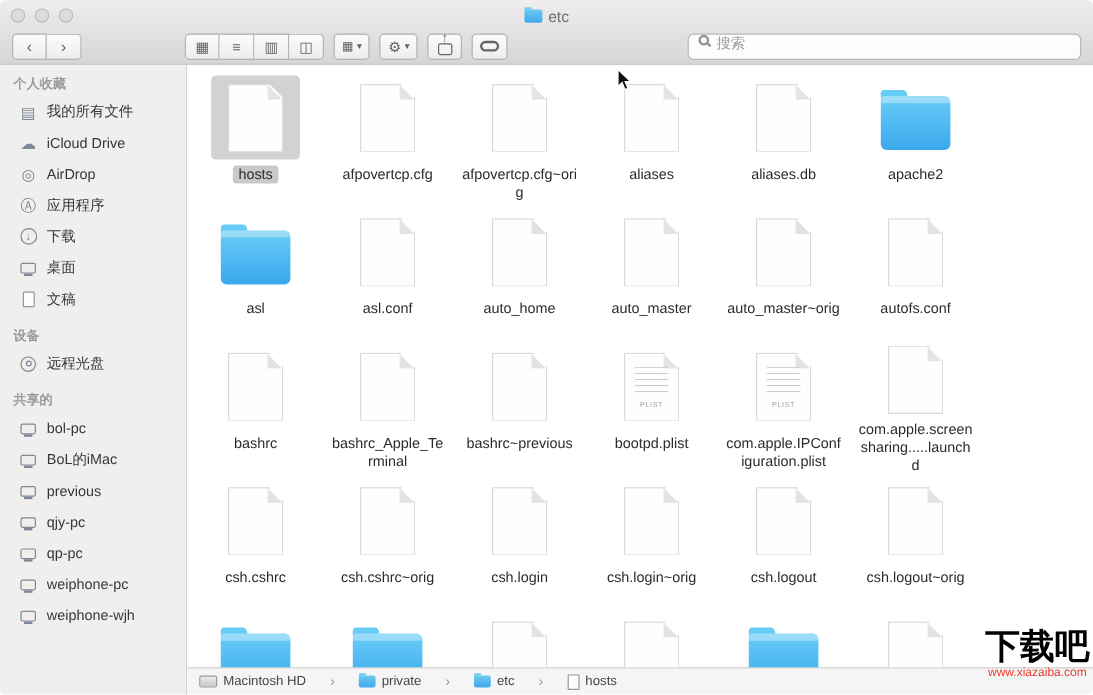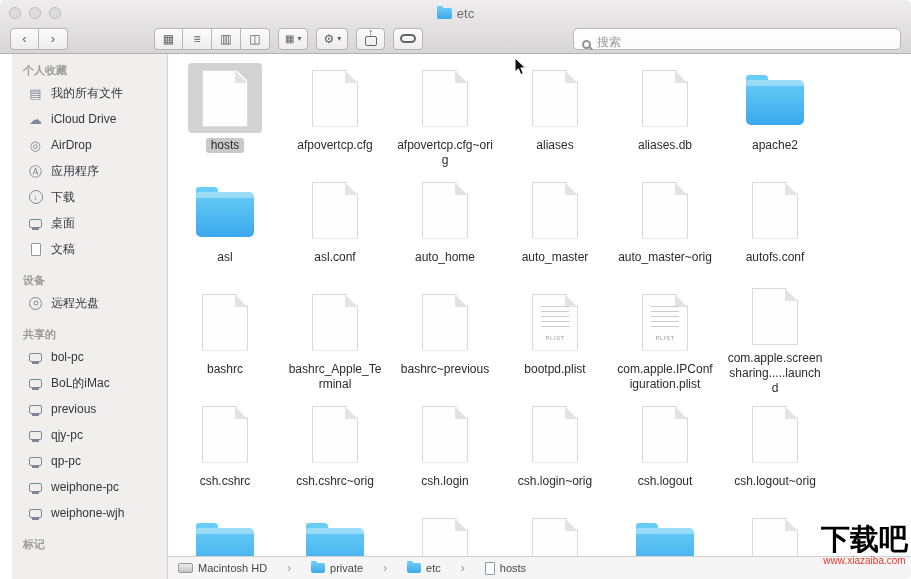--- a/index.html
+++ b/index.html
@@ -32,31 +32,31 @@
   .caret { font-size:8px; margin-left:3px; color:#616161; }
 
   .share-ic { position:relative; width:14px; height:15px; display:inline-block; }
   .share-box { position:absolute; left:1px; right:1px; top:5px; bottom:0;
                border:1px solid #666; border-radius:2px; }
   .share-arrow { position:absolute; top:-4px; left:0; right:0; text-align:center;
                  font-size:11px; color:#666; font-style:normal; line-height:1; }
   .tag-ic { display:inline-block; width:16px; height:9px; border:2px solid #666; border-radius:5px; }
 
   .search { margin-left:auto; width:328px; height:22px; background:rgba(255,255,255,.92);
-            border:1px solid #b9b9b9; border-radius:5px; display:flex; align-items:flex-end;
+            border:1px solid #b9b9b9; border-radius:5px; display:flex; align-items:flex-start;
             padding:0 8px; gap:6px; }
   .mag { width:9px; height:9px; border:2px solid #939393; border-radius:50%; position:relative; flex:0 0 9px; }
   .mag::after { content:""; position:absolute; width:5px; height:2px; background:#939393;
                 transform:rotate(45deg); right:-4px; bottom:-2px; border-radius:1px; }
   .search input { border:none; outline:none; background:transparent; flex:1; font-size:12px;
                   color:#333; font-family:inherit; }
   .search input::placeholder { color:#9b9b9b; }
 
   
-  .main { flex:1; display:flex; min-height:0;padding-left:12px; }
+  .main { flex:1; display:flex; min-height:0; }
   .sidebar { flex:0 0 156px; background:#f1efee; border-right:1px solid #d2d2d2;
              padding-top:6px; overflow:hidden; }
   .sb-section { margin-top:8px; }
   .sb-section:first-child { margin-top:0; }
   .sb-header { height:20px; line-height:20px; padding:0 0 0 11px; font-size:11px;
                font-weight:bold; color:#9b9b9b; }
   .sb-item { display:flex; align-items:center; gap:7px; height:26px; padding:0 8px 0 15px;
              font-size:12px; color:#33373c; cursor:default; white-space:nowrap; }
   .sb-ic { flex:0 0 17px; width:17px; display:flex; align-items:center; justify-content:center; }
   .sb-glyph { color:#7d8896; font-size:13px; line-height:1; }
@@ -275,23 +275,20 @@
             </span>
             <span class="sb-label">weiphone-pc</span>
           </div>
           <div class="sb-item">
             <span class="sb-ic">
               <span class="mon"></span>
             </span>
             <span class="sb-label">weiphone-wjh</span>
           </div>
         </div>
-        <div class="sb-section">
-          <div class="sb-header">标记</div>
-        </div>
       </div>
     <div class="content">
       <div class="grid" id="grid">
           <div class="cell">
             <div class="icon-wrap selected">
               <div class="doc">
                 <span class="fold"></span>
               </div>
             </div>
             <div class="flabel selected">hosts</div>

